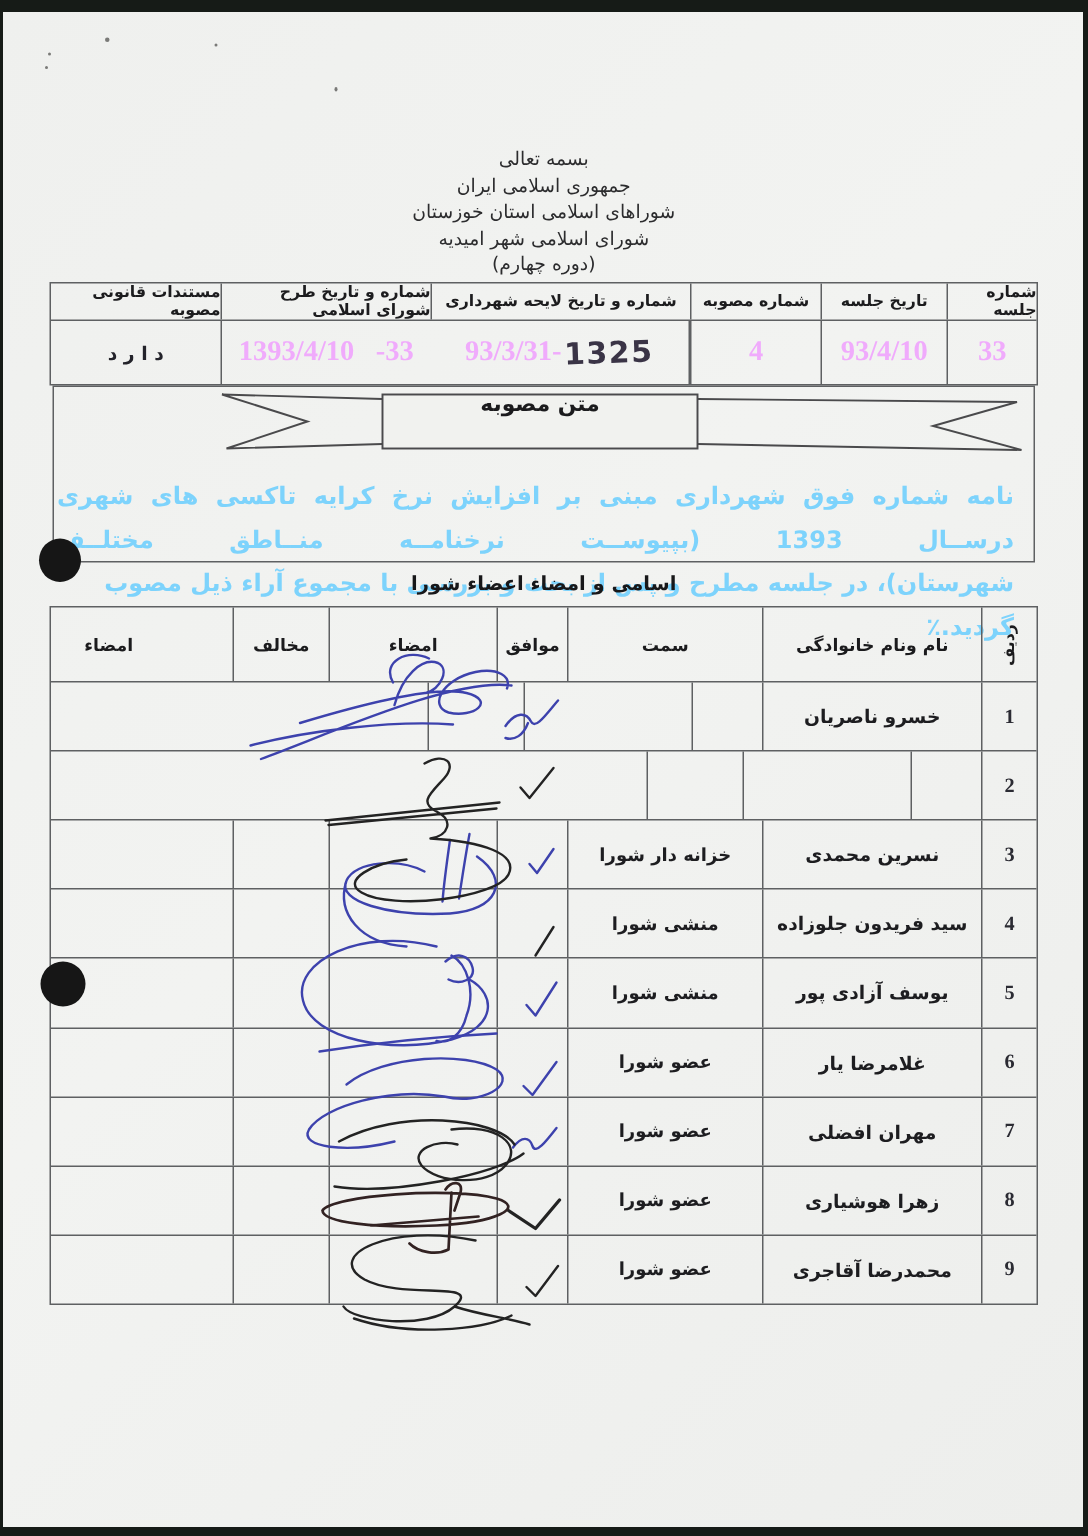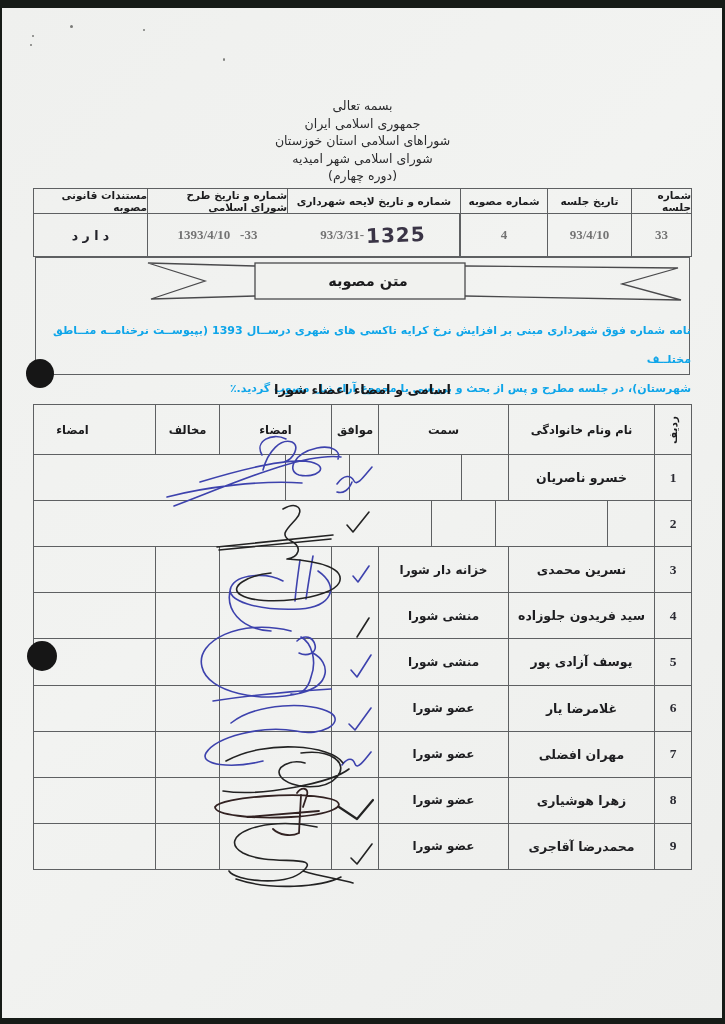--- a/index.html
+++ b/index.html
@@ -18,28 +18,28 @@
   .letterhead{left:0;right:0;top:97px;text-align:center;font-size:12.5px;line-height:17.6px;color:#2c2c2e;}
   
   .itable{left:33px;top:188px;width:659px;height:69px;direction:rtl;display:flex;flex-direction:column;border:1px solid #5e6062;box-sizing:border-box;background:transparent;}
   .itable .irow{display:flex;}
   .itable .irow.head{height:24px;}
   .itable .irow.vals{flex:1;border-top:1px solid #5e6062;}
   .icell{box-sizing:border-box;display:flex;align-items:center;justify-content:center;border-inline-end:1px solid #5e6062;overflow:hidden;}
   .icell:last-child{border-inline-end:none;}
   .ic1{width:60px;} .ic2{width:84px;} .ic3{width:87px;} .ic4{width:173px;} .ic5{width:140px;} .ic6{flex:1;}
   .ihead{font-size:10.5px;font-weight:bold;color:#1c1c1e;}
-  .num{font-family:"Liberation Serif",serif;font-size:13px;font-weight:600;color:#737373;direction:ltr;unicode-bidi:isolate;white-space:pre;}
+  .num{font-family:"Liberation Serif",serif;font-size:19px;font-weight:600;color:#f0abfc;direction:ltr;unicode-bidi:isolate;white-space:pre;}
   .hand{font-family:"DejaVu Sans",sans-serif;font-size:20px;font-weight:600;color:#3a3446;transform:rotate(-2deg);letter-spacing:1px;margin-left:2px;display:inline-block;}
   .dard{font-size:12.5px;font-weight:bold;letter-spacing:3px;color:#23232a;}
   
   .resbox{left:35px;top:257px;width:655px;height:118px;border:1px solid #5e6062;box-sizing:border-box;}
   .banner-svg{left:36px;top:258px;}
-  .banner-label{left:255px;top:263px;width:210px;height:36px;line-height:36px;text-align:center;font-size:14.5px;font-weight:bold;color:#1b1b1d;margin-left:8px;}
-  .restext{left:53px;top:316px;width:638px;direction:rtl;font-size:11px;font-weight:bold;color:#0ea5e9;line-height:29px;}
+  .banner-label{left:255px;top:252px;width:210px;height:36px;line-height:36px;text-align:center;font-size:14.5px;font-weight:bold;color:#1b1b1d;}
+  .restext{left:38px;top:316px;width:638px;direction:rtl;font-size:16px;font-weight:bold;color:#7dd3fc;line-height:29px;}
   .restext .l1{text-align:justify;text-align-last:justify;}
   .restext .l2{text-align:right;}
   
   .mtitle{left:33px;top:382px;width:659px;text-align:center;font-size:13px;font-weight:bold;color:#171719;}
   .mtable{left:33px;top:404px;width:659px;height:466px;direction:rtl;display:flex;flex-direction:column;border:1px solid #5e6062;box-sizing:border-box;}
   .mrow{display:flex;flex:1;}
   .mrow + .mrow{border-top:1px solid #5e6062;}
   .mrow.head{flex:0 0 49px;}
   .mcell{box-sizing:border-box;display:flex;align-items:center;justify-content:center;border-inline-end:1px solid #5e6062;overflow:visible;}
   .mcell:last-child{border-inline-end:none;}

